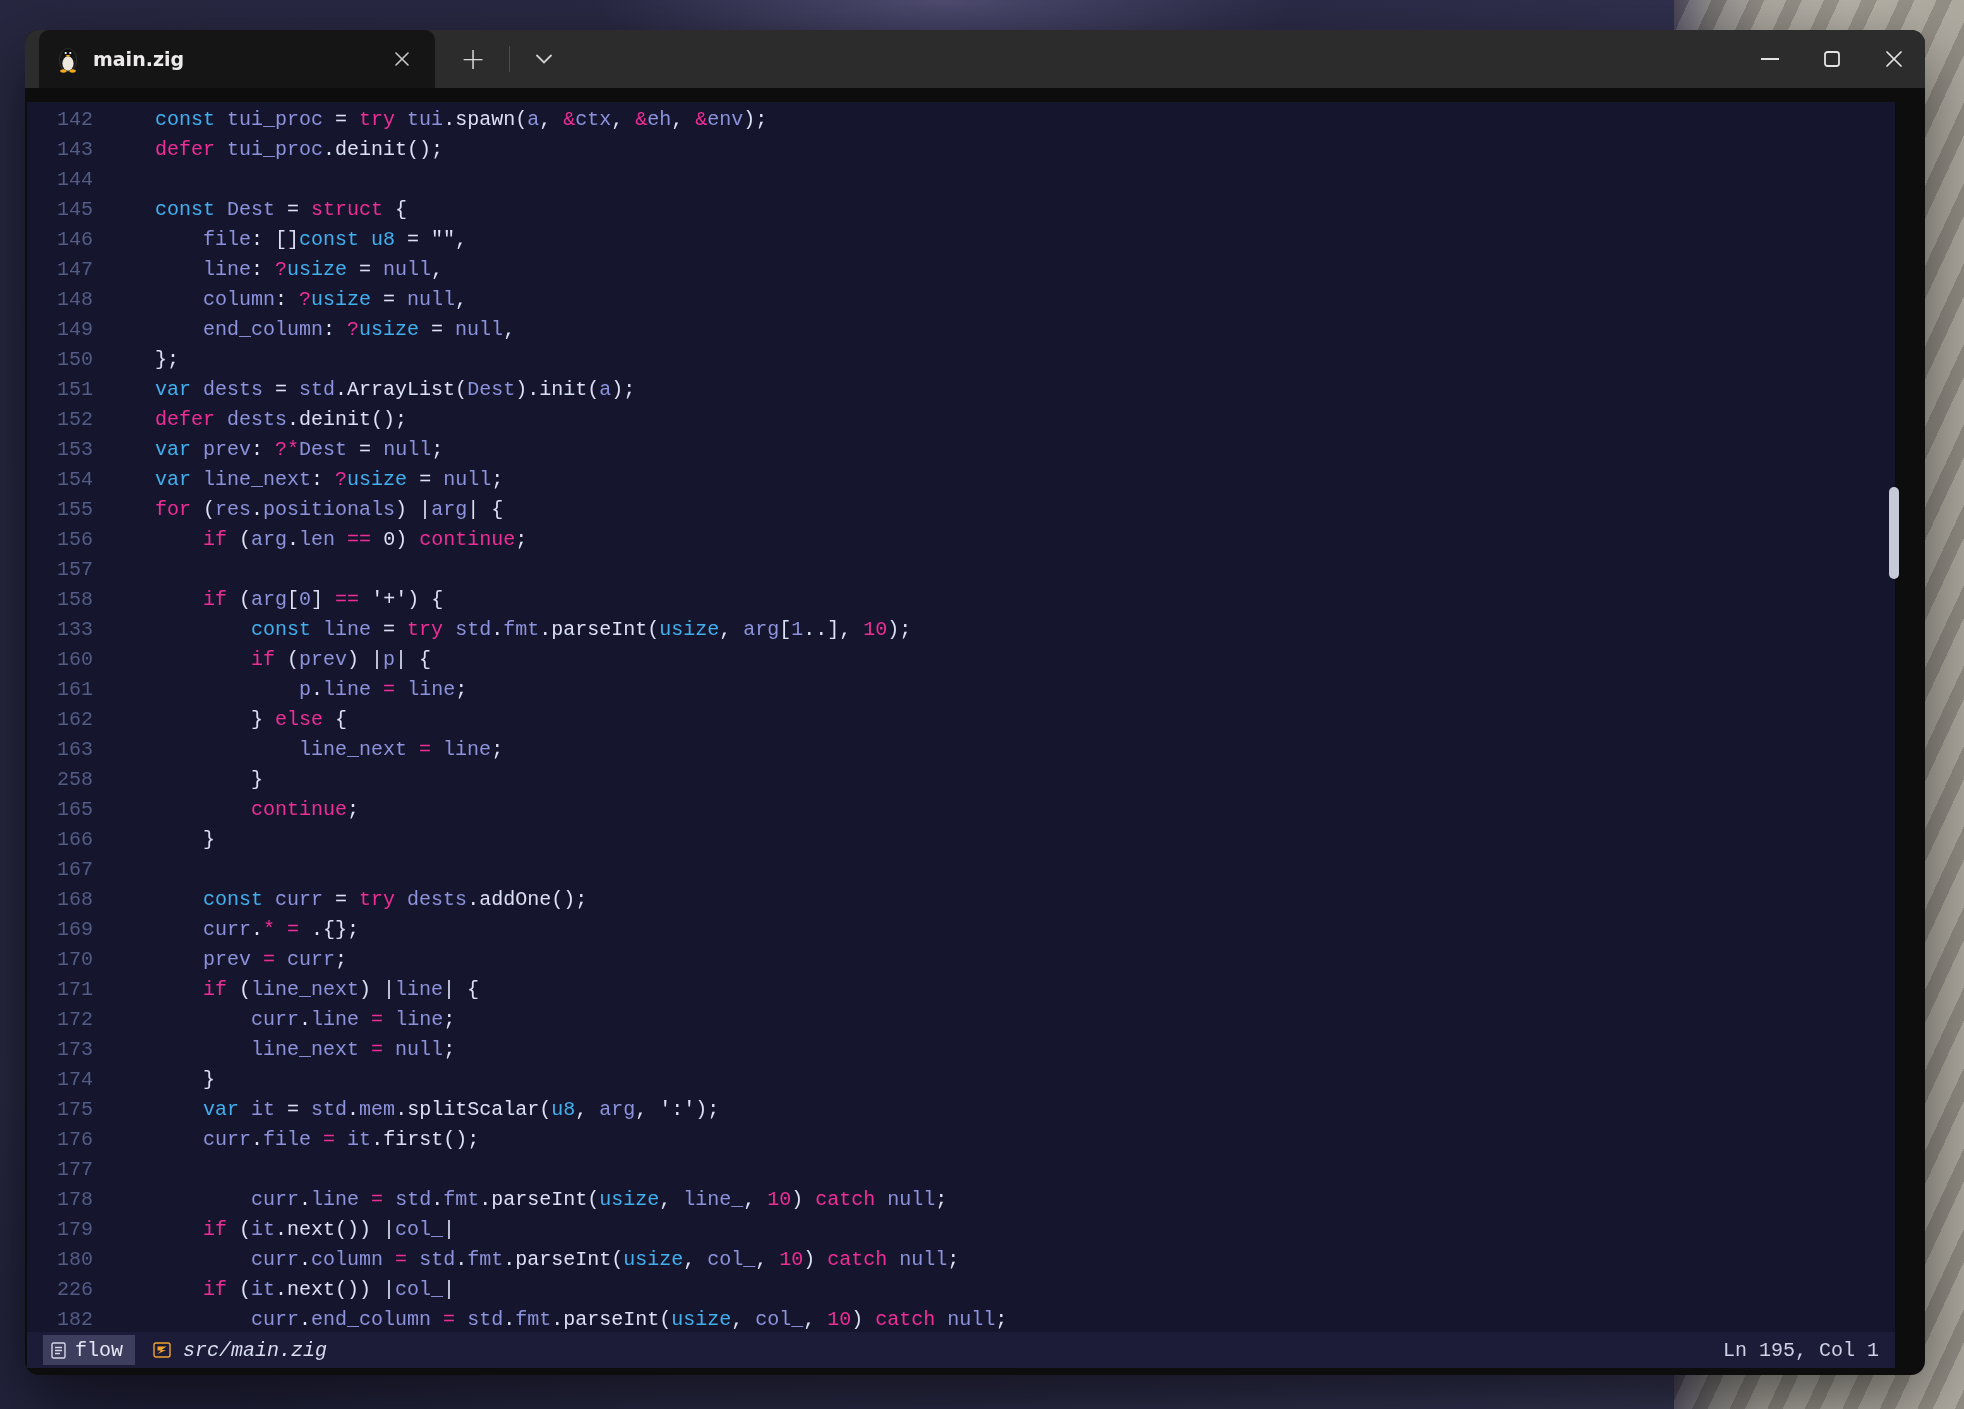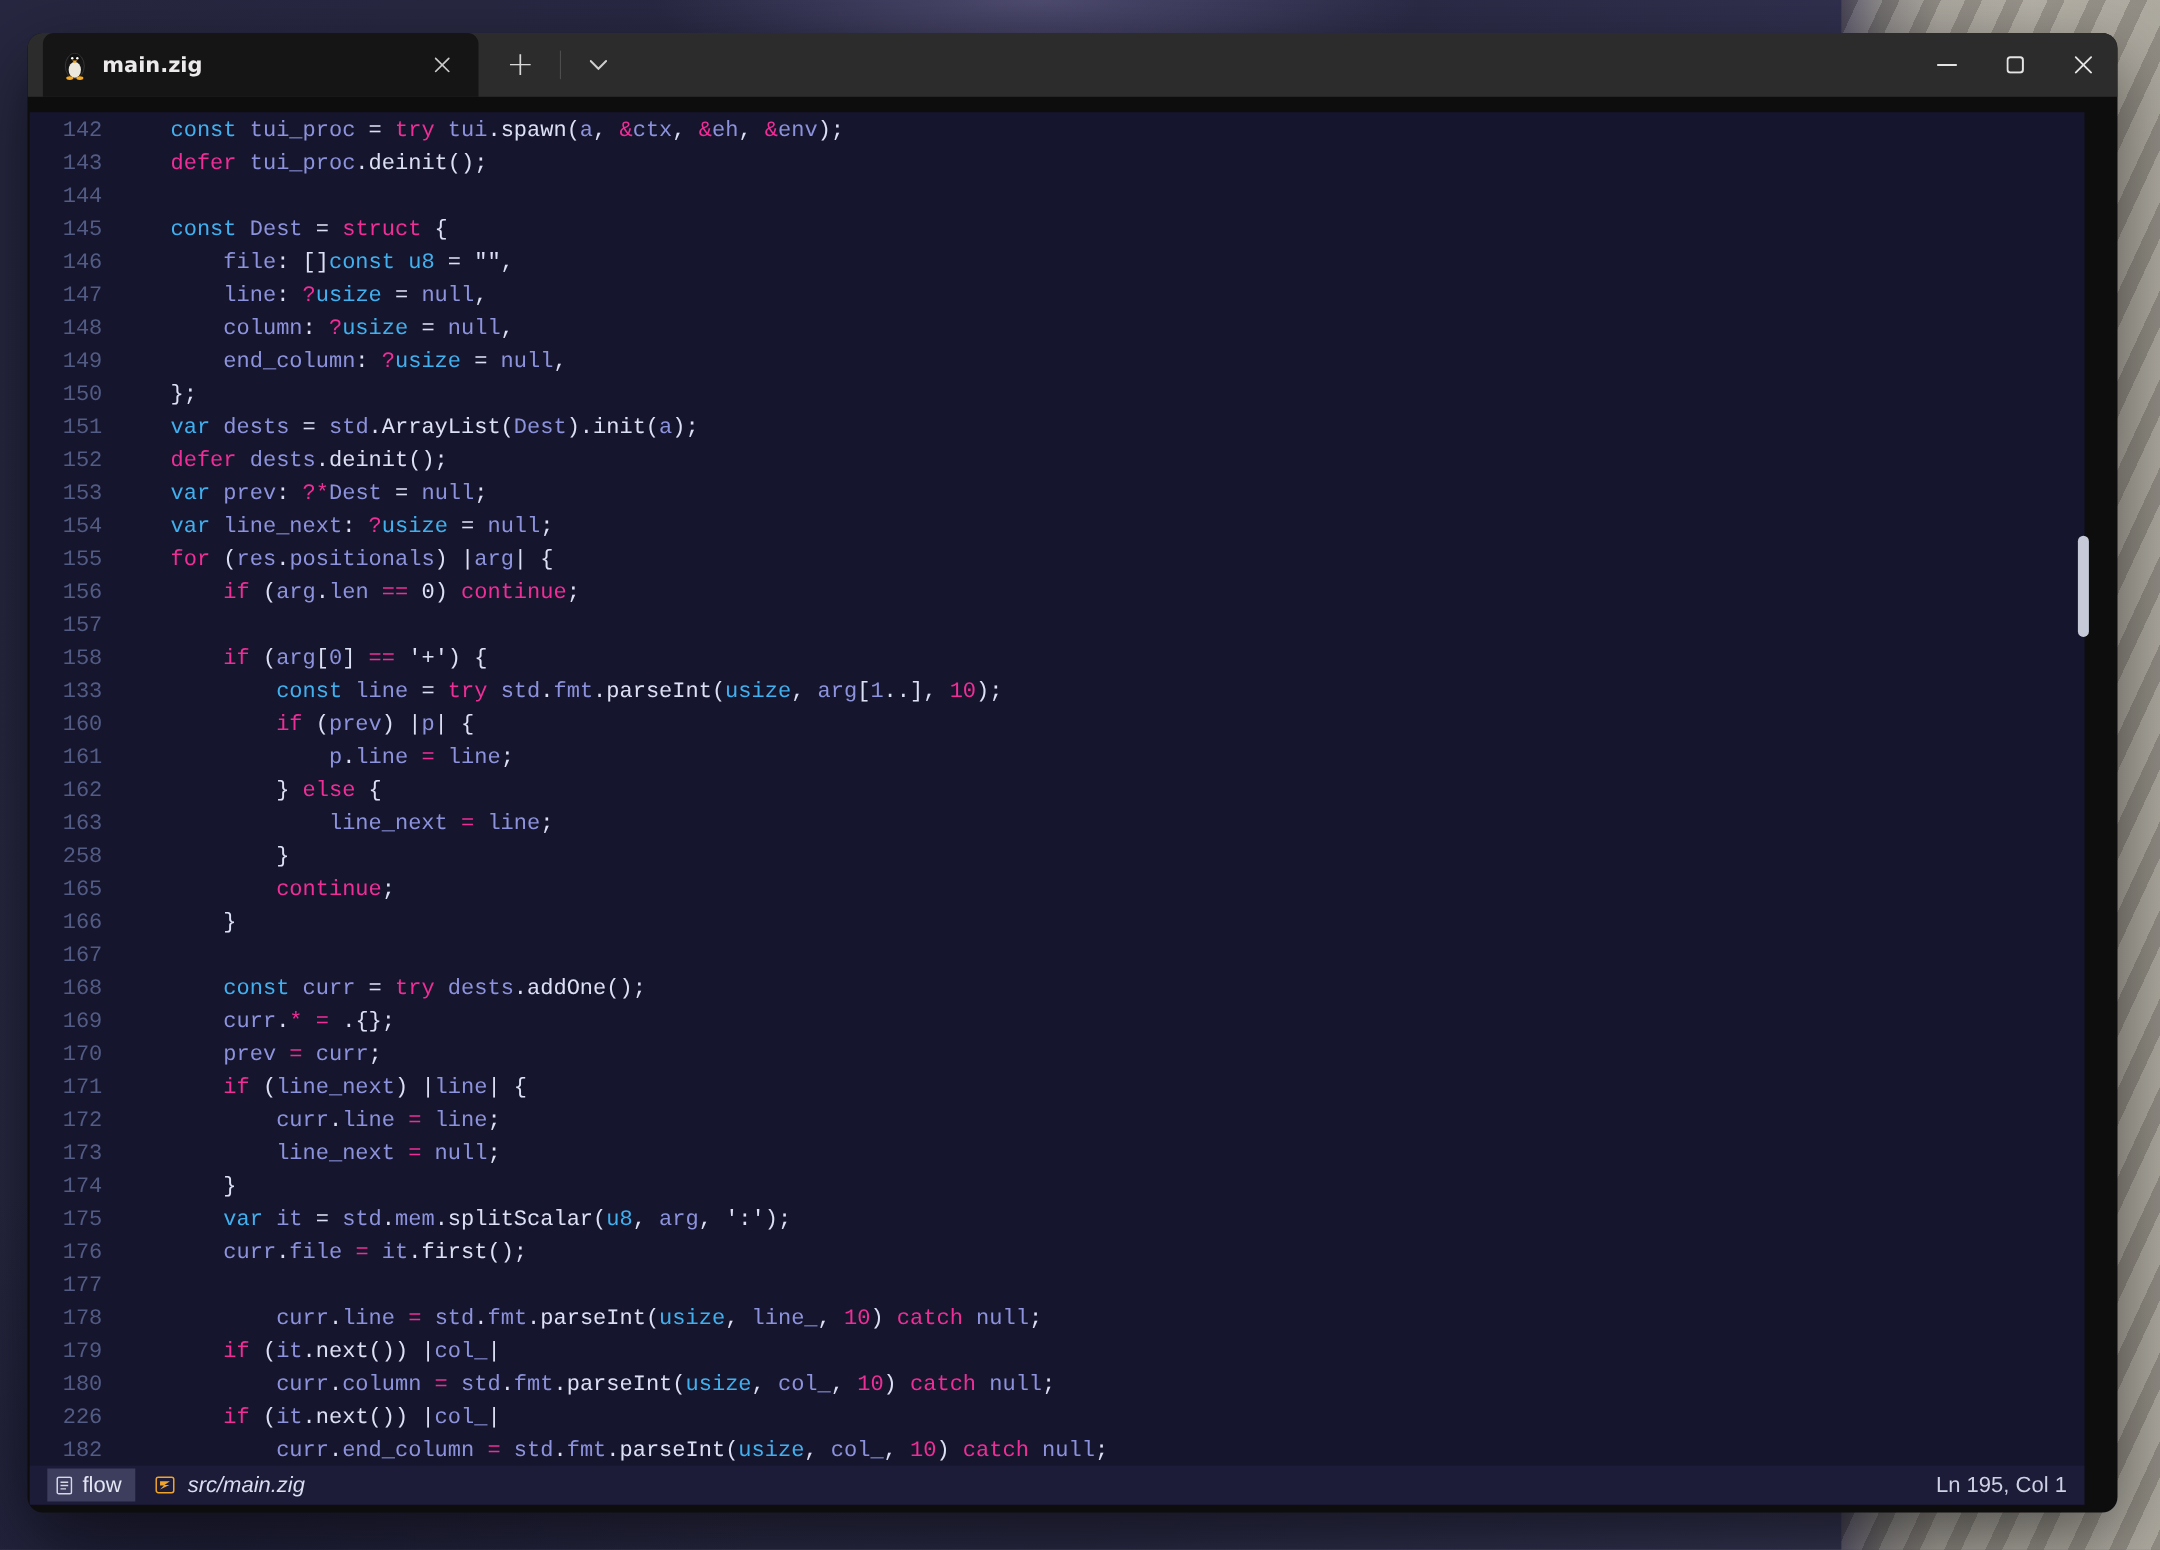--- a/index.html
+++ b/index.html
@@ -57,21 +57,21 @@
   .tok-i { color:var(--ident,#8c93dc); }
   .tok-w { color:var(--text,#dce0f4); }
   .scrollbar-thumb {
     position:absolute; right:26px; top:457px; width:10px; height:92px;
     background:#c6cad8; border-radius:5px;
   }
   
   .statusbar {
     position:absolute; left:2px; top:1302px; width:1868px; height:36px;
     background:#1c1b38; display:flex; align-items:center; padding:0 16px; gap:18px;
-    font-family:Liberation Sans, sans-serif; font-size:20px; color:#d3d7ea;
+    font-family:Liberation Mono, monospace; font-size:20px; color:#d3d7ea;
   }
   .mode-badge {
     display:flex; align-items:center; gap:9px; background:#3d3d5e;
     padding:2px 12px 2px 8px; color:#e4e6f2; height:30px;
   }
   .file-group { display:flex; align-items:center; gap:12px; }
   .file-path { font-style:italic; color:#d9ddf0; }
   .cursor-pos { margin-left:auto; color:#ccd1e4; }
   svg { display:block; }
 </style>

